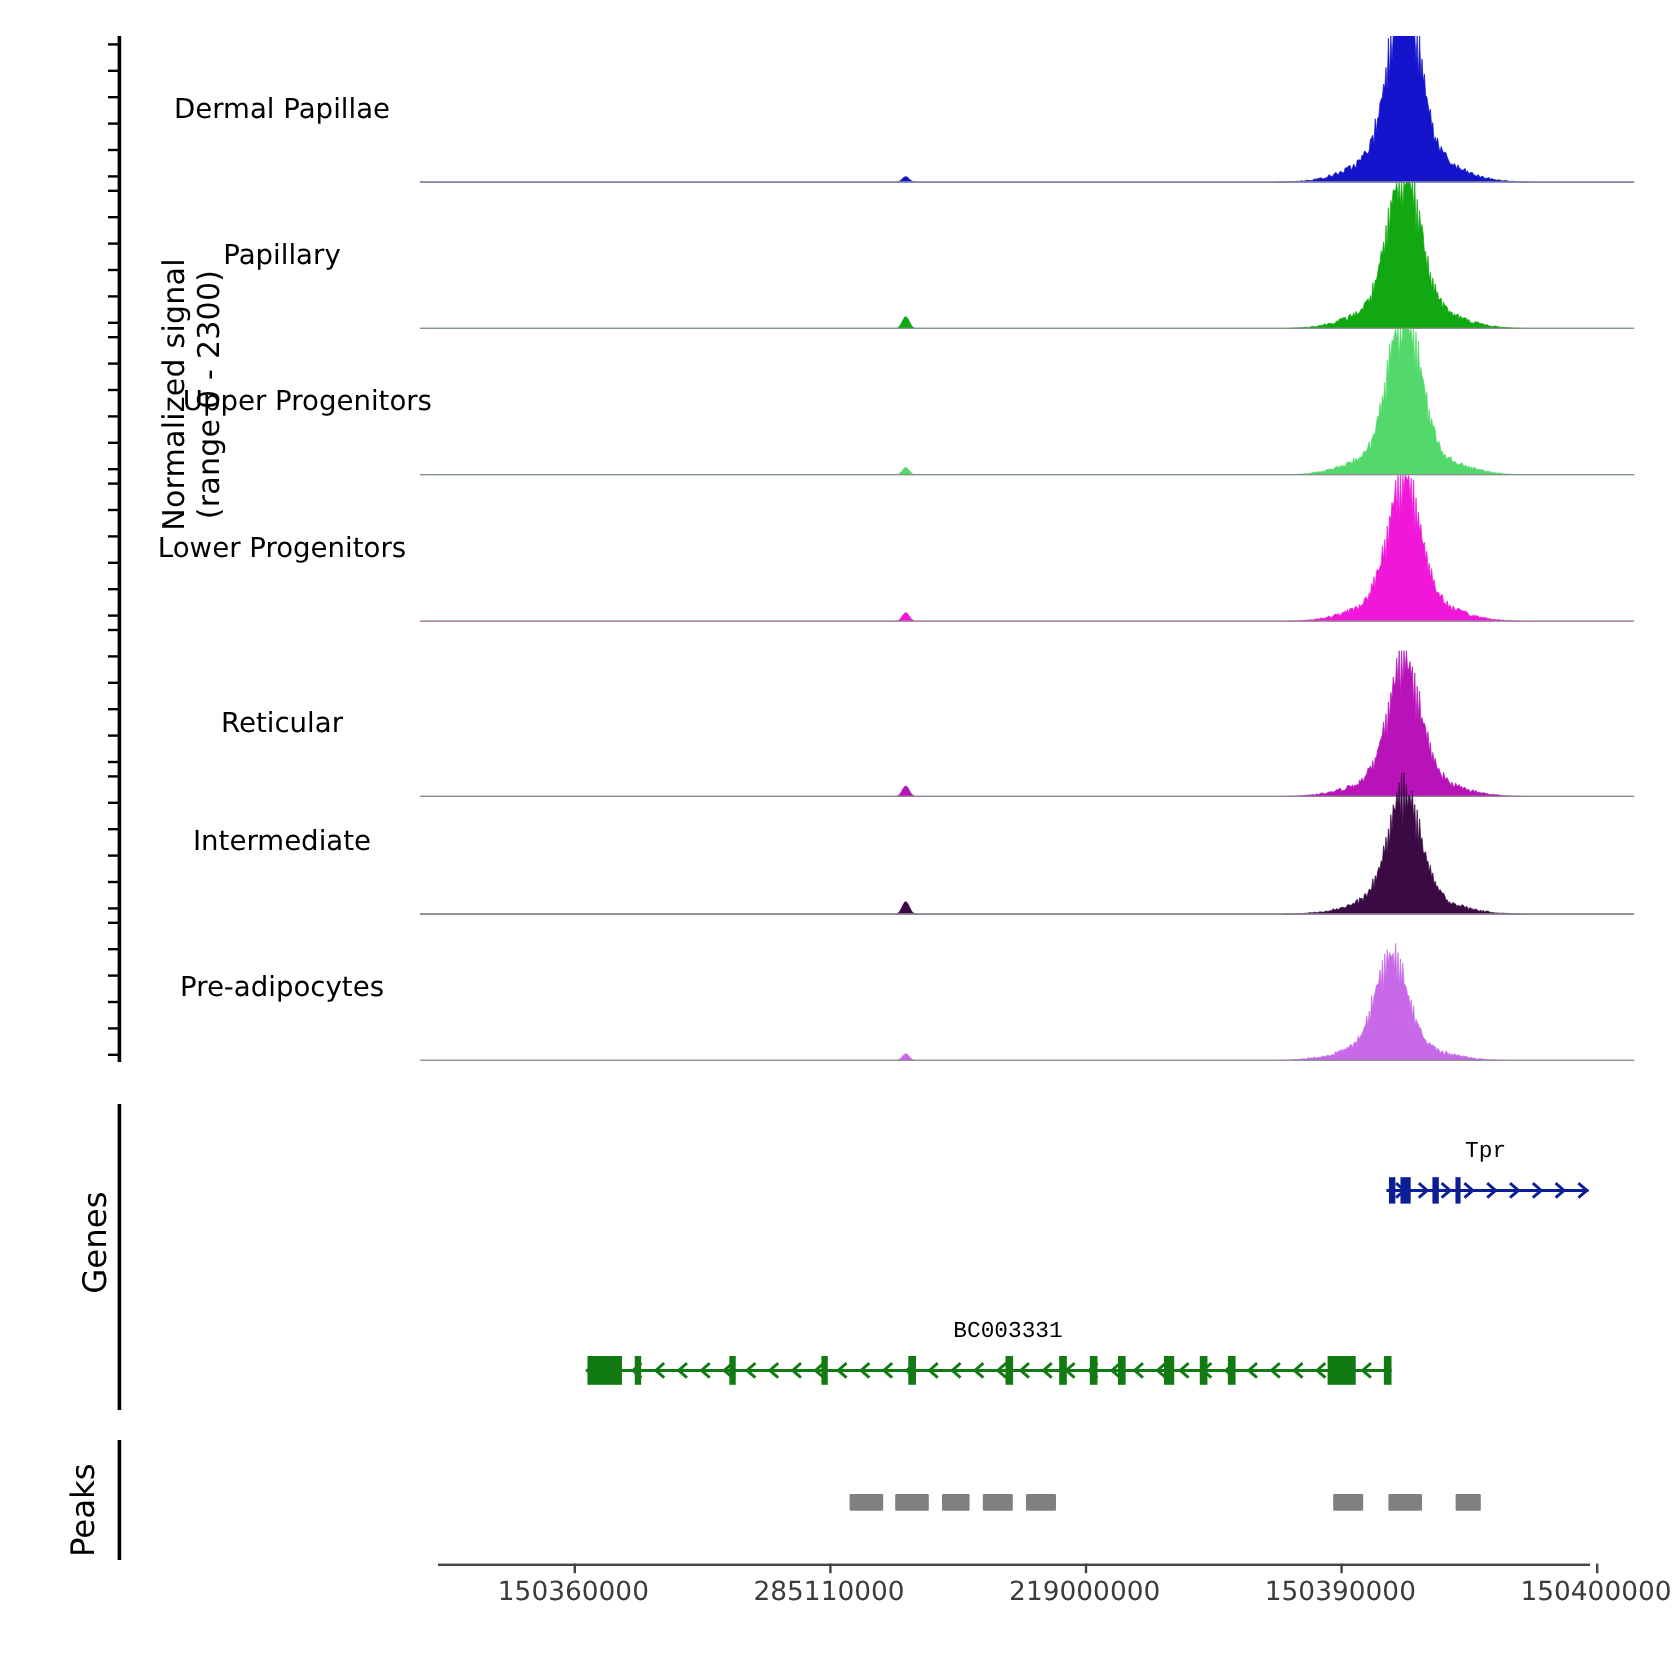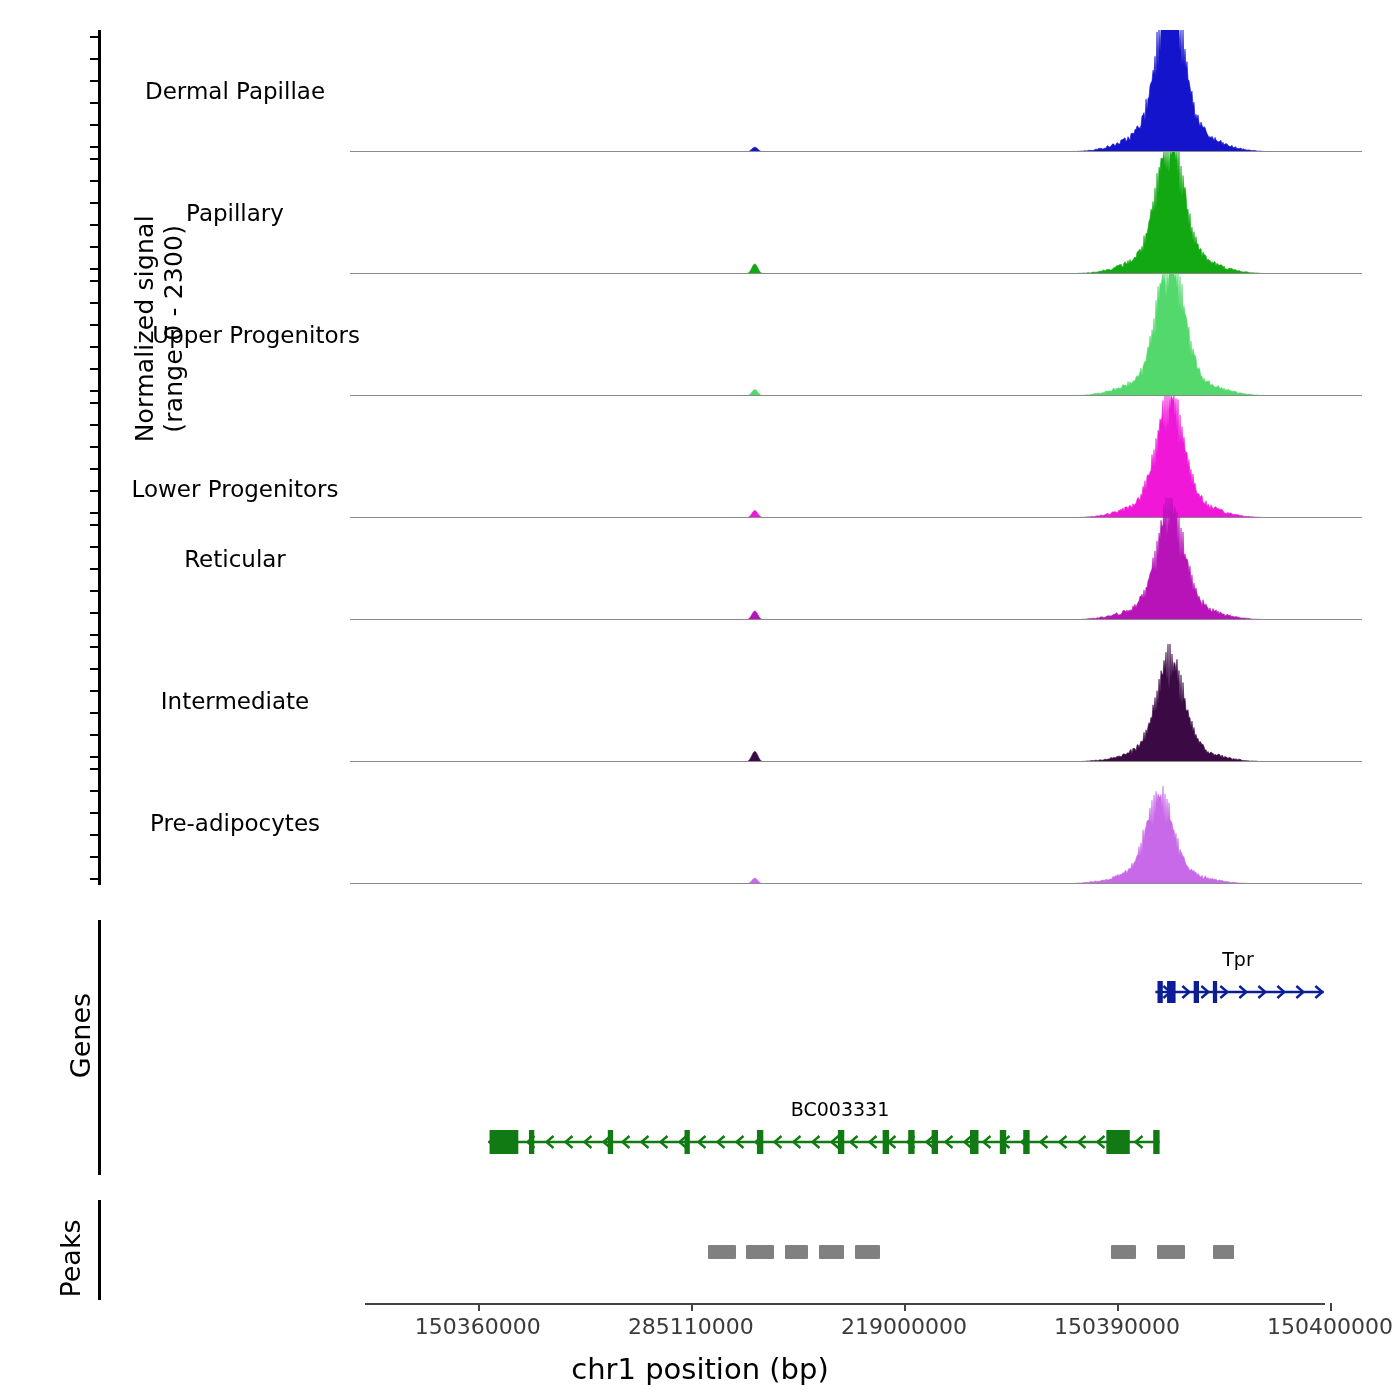--- a/index.html
+++ b/index.html
@@ -109,20 +109,21 @@
     display: block;
   }
 
   
   .genes-area {
     position: absolute;
     left: 350px;
     top: 920px;
     width: 1012px;
     height: 260px;
+    font-family: Liberation Mono, monospace;
   }
   .gene-name {
     position: absolute;
     font-size: 19px;
     text-align: center;
     white-space: nowrap;
   }
 
   
   .peaks-area {
@@ -251,29 +252,29 @@
       <div class="track" style="top: 274px;">
         <div class="track-label" style="top: 48px; text-align: right;">Upper Progenitors</div>
         <div class="track-plot">
           <svg width="1012" height="122">
             <path d="M0,122 L0,122.00 L1,122.00 L2,122.00 L3,122.00 L4,122.00 L5,122.00 L6,122.00 L7,122.00 L8,122.00 L9,122.00 L10,122.00 L11,122.00 L12,122.00 L13,122.00 L14,122.00 L15,122.00 L16,122.00 L17,122.00 L18,122.00 L19,122.00 L20,122.00 L21,122.00 L22,122.00 L23,122.00 L24,122.00 L25,122.00 L26,122.00 L27,122.00 L28,122.00 L29,122.00 L30,122.00 L31,122.00 L32,122.00 L33,122.00 L34,122.00 L35,122.00 L36,122.00 L37,122.00 L38,122.00 L39,122.00 L40,122.00 L41,122.00 L42,122.00 L43,122.00 L44,122.00 L45,122.00 L46,122.00 L47,122.00 L48,122.00 L49,122.00 L50,122.00 L51,122.00 L52,122.00 L53,122.00 L54,122.00 L55,122.00 L56,122.00 L57,122.00 L58,122.00 L59,122.00 L60,122.00 L61,122.00 L62,122.00 L63,122.00 L64,122.00 L65,122.00 L66,122.00 L67,122.00 L68,122.00 L69,122.00 L70,122.00 L71,122.00 L72,122.00 L73,122.00 L74,122.00 L75,122.00 L76,122.00 L77,122.00 L78,122.00 L79,122.00 L80,122.00 L81,122.00 L82,122.00 L83,122.00 L84,122.00 L85,122.00 L86,122.00 L87,122.00 L88,122.00 L89,122.00 L90,122.00 L91,122.00 L92,122.00 L93,122.00 L94,122.00 L95,122.00 L96,122.00 L97,122.00 L98,122.00 L99,122.00 L100,122.00 L101,122.00 L102,122.00 L103,122.00 L104,122.00 L105,122.00 L106,122.00 L107,122.00 L108,122.00 L109,122.00 L110,122.00 L111,122.00 L112,122.00 L113,122.00 L114,122.00 L115,122.00 L116,122.00 L117,122.00 L118,122.00 L119,122.00 L120,122.00 L121,122.00 L122,122.00 L123,122.00 L124,122.00 L125,122.00 L126,122.00 L127,122.00 L128,122.00 L129,122.00 L130,122.00 L131,122.00 L132,122.00 L133,122.00 L134,122.00 L135,122.00 L136,122.00 L137,122.00 L138,122.00 L139,122.00 L140,122.00 L141,122.00 L142,122.00 L143,122.00 L144,122.00 L145,122.00 L146,122.00 L147,122.00 L148,122.00 L149,122.00 L150,122.00 L151,122.00 L152,122.00 L153,122.00 L154,122.00 L155,122.00 L156,122.00 L157,122.00 L158,122.00 L159,122.00 L160,122.00 L161,122.00 L162,122.00 L163,122.00 L164,122.00 L165,122.00 L166,122.00 L167,122.00 L168,122.00 L169,122.00 L170,122.00 L171,122.00 L172,122.00 L173,122.00 L174,122.00 L175,122.00 L176,122.00 L177,122.00 L178,122.00 L179,122.00 L180,122.00 L181,122.00 L182,122.00 L183,122.00 L184,122.00 L185,122.00 L186,122.00 L187,122.00 L188,122.00 L189,122.00 L190,122.00 L191,122.00 L192,122.00 L193,122.00 L194,122.00 L195,122.00 L196,122.00 L197,122.00 L198,122.00 L199,122.00 L200,122.00 L201,122.00 L202,122.00 L203,122.00 L204,122.00 L205,122.00 L206,122.00 L207,122.00 L208,122.00 L209,122.00 L210,122.00 L211,122.00 L212,122.00 L213,122.00 L214,122.00 L215,122.00 L216,122.00 L217,122.00 L218,122.00 L219,122.00 L220,122.00 L221,122.00 L222,122.00 L223,122.00 L224,122.00 L225,122.00 L226,122.00 L227,122.00 L228,122.00 L229,122.00 L230,122.00 L231,122.00 L232,122.00 L233,122.00 L234,122.00 L235,122.00 L236,122.00 L237,122.00 L238,122.00 L239,122.00 L240,122.00 L241,122.00 L242,122.00 L243,122.00 L244,122.00 L245,122.00 L246,122.00 L247,122.00 L248,122.00 L249,122.00 L250,122.00 L251,122.00 L252,122.00 L253,122.00 L254,122.00 L255,122.00 L256,122.00 L257,122.00 L258,122.00 L259,122.00 L260,122.00 L261,122.00 L262,122.00 L263,122.00 L264,122.00 L265,122.00 L266,122.00 L267,122.00 L268,122.00 L269,122.00 L270,122.00 L271,122.00 L272,122.00 L273,122.00 L274,122.00 L275,122.00 L276,122.00 L277,122.00 L278,122.00 L279,122.00 L280,122.00 L281,122.00 L282,122.00 L283,122.00 L284,122.00 L285,122.00 L286,122.00 L287,122.00 L288,122.00 L289,122.00 L290,122.00 L291,122.00 L292,122.00 L293,122.00 L294,122.00 L295,122.00 L296,122.00 L297,122.00 L298,122.00 L299,122.00 L300,122.00 L301,122.00 L302,122.00 L303,122.00 L304,122.00 L305,122.00 L306,122.00 L307,122.00 L308,122.00 L309,122.00 L310,122.00 L311,122.00 L312,122.00 L313,122.00 L314,122.00 L315,122.00 L316,122.00 L317,122.00 L318,122.00 L319,122.00 L320,122.00 L321,122.00 L322,122.00 L323,122.00 L324,122.00 L325,122.00 L326,122.00 L327,122.00 L328,122.00 L329,122.00 L330,122.00 L331,122.00 L332,122.00 L333,122.00 L334,122.00 L335,122.00 L336,122.00 L337,122.00 L338,122.00 L339,122.00 L340,122.00 L341,122.00 L342,122.00 L343,122.00 L344,122.00 L345,122.00 L346,122.00 L347,122.00 L348,122.00 L349,122.00 L350,122.00 L351,122.00 L352,122.00 L353,122.00 L354,122.00 L355,122.00 L356,122.00 L357,122.00 L358,122.00 L359,122.00 L360,122.00 L361,122.00 L362,122.00 L363,122.00 L364,122.00 L365,122.00 L366,122.00 L367,122.00 L368,122.00 L369,122.00 L370,122.00 L371,122.00 L372,122.00 L373,122.00 L374,122.00 L375,122.00 L376,122.00 L377,122.00 L378,122.00 L379,122.00 L380,122.00 L381,122.00 L382,122.00 L383,122.00 L384,122.00 L385,122.00 L386,122.00 L387,122.00 L388,122.00 L389,122.00 L390,122.00 L391,122.00 L392,122.00 L393,122.00 L394,122.00 L395,122.00 L396,122.00 L397,122.00 L398,121.51 L399,121.02 L400,120.23 L401,119.15 L402,117.88 L403,116.68 L404,115.86 L405,115.65 L406,116.12 L407,117.14 L408,118.40 L409,119.61 L410,120.58 L411,121.25 L412,121.64 L413,122.00 L414,122.00 L415,122.00 L416,122.00 L417,122.00 L418,122.00 L419,122.00 L420,122.00 L421,122.00 L422,122.00 L423,122.00 L424,122.00 L425,122.00 L426,122.00 L427,122.00 L428,122.00 L429,122.00 L430,122.00 L431,122.00 L432,122.00 L433,122.00 L434,122.00 L435,122.00 L436,122.00 L437,122.00 L438,122.00 L439,122.00 L440,122.00 L441,122.00 L442,122.00 L443,122.00 L444,122.00 L445,122.00 L446,122.00 L447,122.00 L448,122.00 L449,122.00 L450,122.00 L451,122.00 L452,122.00 L453,122.00 L454,122.00 L455,122.00 L456,122.00 L457,122.00 L458,122.00 L459,122.00 L460,122.00 L461,122.00 L462,122.00 L463,122.00 L464,122.00 L465,122.00 L466,122.00 L467,122.00 L468,122.00 L469,122.00 L470,122.00 L471,122.00 L472,122.00 L473,122.00 L474,122.00 L475,122.00 L476,122.00 L477,122.00 L478,122.00 L479,122.00 L480,122.00 L481,122.00 L482,122.00 L483,122.00 L484,122.00 L485,122.00 L486,122.00 L487,122.00 L488,122.00 L489,122.00 L490,122.00 L491,122.00 L492,122.00 L493,122.00 L494,122.00 L495,122.00 L496,122.00 L497,122.00 L498,122.00 L499,122.00 L500,122.00 L501,122.00 L502,122.00 L503,122.00 L504,122.00 L505,122.00 L506,122.00 L507,122.00 L508,122.00 L509,122.00 L510,122.00 L511,122.00 L512,122.00 L513,122.00 L514,122.00 L515,122.00 L516,122.00 L517,122.00 L518,122.00 L519,122.00 L520,122.00 L521,122.00 L522,122.00 L523,122.00 L524,122.00 L525,122.00 L526,122.00 L527,122.00 L528,122.00 L529,122.00 L530,122.00 L531,122.00 L532,122.00 L533,122.00 L534,122.00 L535,122.00 L536,122.00 L537,122.00 L538,122.00 L539,122.00 L540,122.00 L541,122.00 L542,122.00 L543,122.00 L544,122.00 L545,122.00 L546,122.00 L547,122.00 L548,122.00 L549,122.00 L550,122.00 L551,122.00 L552,122.00 L553,122.00 L554,122.00 L555,122.00 L556,122.00 L557,122.00 L558,122.00 L559,122.00 L560,122.00 L561,122.00 L562,122.00 L563,122.00 L564,122.00 L565,122.00 L566,122.00 L567,122.00 L568,122.00 L569,122.00 L570,122.00 L571,122.00 L572,122.00 L573,122.00 L574,122.00 L575,122.00 L576,122.00 L577,122.00 L578,122.00 L579,122.00 L580,122.00 L581,122.00 L582,122.00 L583,122.00 L584,122.00 L585,122.00 L586,122.00 L587,122.00 L588,122.00 L589,122.00 L590,122.00 L591,122.00 L592,122.00 L593,122.00 L594,122.00 L595,122.00 L596,122.00 L597,122.00 L598,122.00 L599,122.00 L600,122.00 L601,122.00 L602,122.00 L603,122.00 L604,122.00 L605,122.00 L606,122.00 L607,122.00 L608,122.00 L609,122.00 L610,122.00 L611,122.00 L612,122.00 L613,122.00 L614,122.00 L615,122.00 L616,122.00 L617,122.00 L618,122.00 L619,122.00 L620,122.00 L621,122.00 L622,122.00 L623,122.00 L624,122.00 L625,122.00 L626,122.00 L627,122.00 L628,122.00 L629,122.00 L630,122.00 L631,122.00 L632,122.00 L633,122.00 L634,122.00 L635,122.00 L636,122.00 L637,122.00 L638,122.00 L639,122.00 L640,122.00 L641,122.00 L642,122.00 L643,122.00 L644,122.00 L645,122.00 L646,122.00 L647,122.00 L648,122.00 L649,122.00 L650,122.00 L651,122.00 L652,122.00 L653,122.00 L654,122.00 L655,122.00 L656,122.00 L657,122.00 L658,122.00 L659,122.00 L660,122.00 L661,122.00 L662,122.00 L663,122.00 L664,122.00 L665,122.00 L666,122.00 L667,122.00 L668,122.00 L669,122.00 L670,122.00 L671,122.00 L672,122.00 L673,122.00 L674,122.00 L675,122.00 L676,122.00 L677,122.00 L678,122.00 L679,122.00 L680,122.00 L681,122.00 L682,122.00 L683,122.00 L684,122.00 L685,122.00 L686,122.00 L687,122.00 L688,122.00 L689,122.00 L690,122.00 L691,122.00 L692,122.00 L693,122.00 L694,122.00 L695,122.00 L696,122.00 L697,122.00 L698,122.00 L699,122.00 L700,122.00 L701,122.00 L702,122.00 L703,122.00 L704,122.00 L705,122.00 L706,122.00 L707,122.00 L708,122.00 L709,122.00 L710,122.00 L711,122.00 L712,122.00 L713,122.00 L714,122.00 L715,122.00 L716,122.00 L717,122.00 L718,122.00 L719,121.66 L720,121.75 L721,121.69 L722,121.59 L723,121.63 L724,121.50 L725,121.42 L726,121.59 L727,121.39 L728,121.45 L729,121.51 L730,121.23 L731,121.35 L732,121.15 L733,121.08 L734,121.27 L735,121.02 L736,121.04 L737,120.74 L738,120.84 L739,120.96 L740,120.60 L741,120.59 L742,120.29 L743,120.13 L744,119.74 L745,119.55 L746,119.70 L747,119.47 L748,118.95 L749,119.49 L750,119.15 L751,119.24 L752,118.93 L753,118.49 L754,119.11 L755,117.47 L756,117.45 L757,116.95 L758,117.48 L759,116.67 L760,117.02 L761,117.49 L762,116.28 L763,115.12 L764,114.36 L765,116.66 L766,114.28 L767,115.23 L768,114.01 L769,114.12 L770,114.44 L771,114.49 L772,112.43 L773,110.60 L774,111.33 L775,111.31 L776,111.19 L777,112.78 L778,107.50 L779,111.95 L780,107.86 L781,109.49 L782,109.32 L783,107.23 L784,106.94 L785,106.59 L786,103.61 L787,101.61 L788,103.02 L789,101.25 L790,98.18 L791,94.08 L792,101.15 L793,93.08 L794,89.49 L795,87.20 L796,87.63 L797,79.09 L798,72.77 L799,74.44 L800,62.09 L801,70.82 L802,55.78 L803,61.35 L804,44.39 L805,62.11 L806,26.29 L807,40.82 L808,12.35 L809,26.52 L810,9.18 L811,11.40 L812,5.11 L813,0.00 L814,8.37 L815,0.00 L816,25.16 L817,0.00 L818,15.36 L819,0.00 L820,0.00 L821,0.00 L822,0.00 L823,0.00 L824,0.00 L825,4.30 L826,0.00 L827,15.05 L828,0.00 L829,35.54 L830,2.57 L831,38.81 L832,10.27 L833,37.97 L834,32.04 L835,39.44 L836,42.23 L837,47.71 L838,57.14 L839,52.96 L840,78.28 L841,67.02 L842,81.63 L843,74.69 L844,80.85 L845,81.03 L846,84.27 L847,94.20 L848,95.37 L849,93.54 L850,97.30 L851,102.38 L852,102.24 L853,106.59 L854,104.17 L855,107.69 L856,108.28 L857,106.66 L858,107.81 L859,106.48 L860,110.17 L861,111.49 L862,110.05 L863,111.44 L864,112.19 L865,113.20 L866,112.68 L867,113.21 L868,111.30 L869,112.85 L870,114.73 L871,114.12 L872,113.66 L873,116.27 L874,114.12 L875,116.83 L876,115.00 L877,116.76 L878,115.43 L879,115.42 L880,116.84 L881,117.09 L882,117.15 L883,117.37 L884,117.69 L885,117.19 L886,117.73 L887,118.34 L888,119.44 L889,118.60 L890,119.29 L891,118.80 L892,119.08 L893,119.86 L894,119.53 L895,120.05 L896,119.84 L897,120.58 L898,119.86 L899,120.34 L900,120.30 L901,120.32 L902,120.96 L903,120.47 L904,121.10 L905,121.18 L906,120.96 L907,120.91 L908,121.28 L909,121.35 L910,121.40 L911,121.43 L912,121.33 L913,121.36 L914,121.49 L915,121.56 L916,121.65 L917,121.52 L918,121.70 L919,121.58 L920,122.00 L921,121.71 L922,121.70 L923,121.74 L924,121.73 L925,122.00 L926,122.00 L927,122.00 L928,122.00 L929,122.00 L930,122.00 L931,122.00 L932,122.00 L933,122.00 L934,122.00 L935,122.00 L936,122.00 L937,122.00 L938,122.00 L939,122.00 L940,122.00 L941,122.00 L942,122.00 L943,122.00 L944,122.00 L945,122.00 L946,122.00 L947,122.00 L948,122.00 L949,122.00 L950,122.00 L951,122.00 L952,122.00 L953,122.00 L954,122.00 L955,122.00 L956,122.00 L957,122.00 L958,122.00 L959,122.00 L960,122.00 L961,122.00 L962,122.00 L963,122.00 L964,122.00 L965,122.00 L966,122.00 L967,122.00 L968,122.00 L969,122.00 L970,122.00 L971,122.00 L972,122.00 L973,122.00 L974,122.00 L975,122.00 L976,122.00 L977,122.00 L978,122.00 L979,122.00 L980,122.00 L981,122.00 L982,122.00 L983,122.00 L984,122.00 L985,122.00 L986,122.00 L987,122.00 L988,122.00 L989,122.00 L990,122.00 L991,122.00 L992,122.00 L993,122.00 L994,122.00 L995,122.00 L996,122.00 L997,122.00 L998,122.00 L999,122.00 L1000,122.00 L1001,122.00 L1002,122.00 L1003,122.00 L1004,122.00 L1005,122.00 L1006,122.00 L1007,122.00 L1008,122.00 L1009,122.00 L1010,122.00 L1011,122.00 L1011,122 Z" fill="#53d96b" stroke="#53d96b" stroke-width="0.6"></path>
           </svg>
           <div class="baseline"></div>
         </div>
       </div>
       <div class="track" style="top: 396px;">
-        <div class="track-label" style="top: 48px; margin-top: 32px;">Lower Progenitors</div>
+        <div class="track-label" style="top: 48px;">Lower Progenitors</div>
         <div class="track-plot">
           <svg width="1012" height="122">
             <path d="M0,122 L0,122.00 L1,122.00 L2,122.00 L3,122.00 L4,122.00 L5,122.00 L6,122.00 L7,122.00 L8,122.00 L9,122.00 L10,122.00 L11,122.00 L12,122.00 L13,122.00 L14,122.00 L15,122.00 L16,122.00 L17,122.00 L18,122.00 L19,122.00 L20,122.00 L21,122.00 L22,122.00 L23,122.00 L24,122.00 L25,122.00 L26,122.00 L27,122.00 L28,122.00 L29,122.00 L30,122.00 L31,122.00 L32,122.00 L33,122.00 L34,122.00 L35,122.00 L36,122.00 L37,122.00 L38,122.00 L39,122.00 L40,122.00 L41,122.00 L42,122.00 L43,122.00 L44,122.00 L45,122.00 L46,122.00 L47,122.00 L48,122.00 L49,122.00 L50,122.00 L51,122.00 L52,122.00 L53,122.00 L54,122.00 L55,122.00 L56,122.00 L57,122.00 L58,122.00 L59,122.00 L60,122.00 L61,122.00 L62,122.00 L63,122.00 L64,122.00 L65,122.00 L66,122.00 L67,122.00 L68,122.00 L69,122.00 L70,122.00 L71,122.00 L72,122.00 L73,122.00 L74,122.00 L75,122.00 L76,122.00 L77,122.00 L78,122.00 L79,122.00 L80,122.00 L81,122.00 L82,122.00 L83,122.00 L84,122.00 L85,122.00 L86,122.00 L87,122.00 L88,122.00 L89,122.00 L90,122.00 L91,122.00 L92,122.00 L93,122.00 L94,122.00 L95,122.00 L96,122.00 L97,122.00 L98,122.00 L99,122.00 L100,122.00 L101,122.00 L102,122.00 L103,122.00 L104,122.00 L105,122.00 L106,122.00 L107,122.00 L108,122.00 L109,122.00 L110,122.00 L111,122.00 L112,122.00 L113,122.00 L114,122.00 L115,122.00 L116,122.00 L117,122.00 L118,122.00 L119,122.00 L120,122.00 L121,122.00 L122,122.00 L123,122.00 L124,122.00 L125,122.00 L126,122.00 L127,122.00 L128,122.00 L129,122.00 L130,122.00 L131,122.00 L132,122.00 L133,122.00 L134,122.00 L135,122.00 L136,122.00 L137,122.00 L138,122.00 L139,122.00 L140,122.00 L141,122.00 L142,122.00 L143,122.00 L144,122.00 L145,122.00 L146,122.00 L147,122.00 L148,122.00 L149,122.00 L150,122.00 L151,122.00 L152,122.00 L153,122.00 L154,122.00 L155,122.00 L156,122.00 L157,122.00 L158,122.00 L159,122.00 L160,122.00 L161,122.00 L162,122.00 L163,122.00 L164,122.00 L165,122.00 L166,122.00 L167,122.00 L168,122.00 L169,122.00 L170,122.00 L171,122.00 L172,122.00 L173,122.00 L174,122.00 L175,122.00 L176,122.00 L177,122.00 L178,122.00 L179,122.00 L180,122.00 L181,122.00 L182,122.00 L183,122.00 L184,122.00 L185,122.00 L186,122.00 L187,122.00 L188,122.00 L189,122.00 L190,122.00 L191,122.00 L192,122.00 L193,122.00 L194,122.00 L195,122.00 L196,122.00 L197,122.00 L198,122.00 L199,122.00 L200,122.00 L201,122.00 L202,122.00 L203,122.00 L204,122.00 L205,122.00 L206,122.00 L207,122.00 L208,122.00 L209,122.00 L210,122.00 L211,122.00 L212,122.00 L213,122.00 L214,122.00 L215,122.00 L216,122.00 L217,122.00 L218,122.00 L219,122.00 L220,122.00 L221,122.00 L222,122.00 L223,122.00 L224,122.00 L225,122.00 L226,122.00 L227,122.00 L228,122.00 L229,122.00 L230,122.00 L231,122.00 L232,122.00 L233,122.00 L234,122.00 L235,122.00 L236,122.00 L237,122.00 L238,122.00 L239,122.00 L240,122.00 L241,122.00 L242,122.00 L243,122.00 L244,122.00 L245,122.00 L246,122.00 L247,122.00 L248,122.00 L249,122.00 L250,122.00 L251,122.00 L252,122.00 L253,122.00 L254,122.00 L255,122.00 L256,122.00 L257,122.00 L258,122.00 L259,122.00 L260,122.00 L261,122.00 L262,122.00 L263,122.00 L264,122.00 L265,122.00 L266,122.00 L267,122.00 L268,122.00 L269,122.00 L270,122.00 L271,122.00 L272,122.00 L273,122.00 L274,122.00 L275,122.00 L276,122.00 L277,122.00 L278,122.00 L279,122.00 L280,122.00 L281,122.00 L282,122.00 L283,122.00 L284,122.00 L285,122.00 L286,122.00 L287,122.00 L288,122.00 L289,122.00 L290,122.00 L291,122.00 L292,122.00 L293,122.00 L294,122.00 L295,122.00 L296,122.00 L297,122.00 L298,122.00 L299,122.00 L300,122.00 L301,122.00 L302,122.00 L303,122.00 L304,122.00 L305,122.00 L306,122.00 L307,122.00 L308,122.00 L309,122.00 L310,122.00 L311,122.00 L312,122.00 L313,122.00 L314,122.00 L315,122.00 L316,122.00 L317,122.00 L318,122.00 L319,122.00 L320,122.00 L321,122.00 L322,122.00 L323,122.00 L324,122.00 L325,122.00 L326,122.00 L327,122.00 L328,122.00 L329,122.00 L330,122.00 L331,122.00 L332,122.00 L333,122.00 L334,122.00 L335,122.00 L336,122.00 L337,122.00 L338,122.00 L339,122.00 L340,122.00 L341,122.00 L342,122.00 L343,122.00 L344,122.00 L345,122.00 L346,122.00 L347,122.00 L348,122.00 L349,122.00 L350,122.00 L351,122.00 L352,122.00 L353,122.00 L354,122.00 L355,122.00 L356,122.00 L357,122.00 L358,122.00 L359,122.00 L360,122.00 L361,122.00 L362,122.00 L363,122.00 L364,122.00 L365,122.00 L366,122.00 L367,122.00 L368,122.00 L369,122.00 L370,122.00 L371,122.00 L372,122.00 L373,122.00 L374,122.00 L375,122.00 L376,122.00 L377,122.00 L378,122.00 L379,122.00 L380,122.00 L381,122.00 L382,122.00 L383,122.00 L384,122.00 L385,122.00 L386,122.00 L387,122.00 L388,122.00 L389,122.00 L390,122.00 L391,122.00 L392,122.00 L393,122.00 L394,122.00 L395,122.00 L396,122.00 L397,121.75 L398,121.43 L399,120.85 L400,119.94 L401,118.67 L402,117.20 L403,115.80 L404,114.83 L405,114.59 L406,115.14 L407,116.32 L408,117.80 L409,119.21 L410,120.35 L411,121.12 L412,121.58 L413,122.00 L414,122.00 L415,122.00 L416,122.00 L417,122.00 L418,122.00 L419,122.00 L420,122.00 L421,122.00 L422,122.00 L423,122.00 L424,122.00 L425,122.00 L426,122.00 L427,122.00 L428,122.00 L429,122.00 L430,122.00 L431,122.00 L432,122.00 L433,122.00 L434,122.00 L435,122.00 L436,122.00 L437,122.00 L438,122.00 L439,122.00 L440,122.00 L441,122.00 L442,122.00 L443,122.00 L444,122.00 L445,122.00 L446,122.00 L447,122.00 L448,122.00 L449,122.00 L450,122.00 L451,122.00 L452,122.00 L453,122.00 L454,122.00 L455,122.00 L456,122.00 L457,122.00 L458,122.00 L459,122.00 L460,122.00 L461,122.00 L462,122.00 L463,122.00 L464,122.00 L465,122.00 L466,122.00 L467,122.00 L468,122.00 L469,122.00 L470,122.00 L471,122.00 L472,122.00 L473,122.00 L474,122.00 L475,122.00 L476,122.00 L477,122.00 L478,122.00 L479,122.00 L480,122.00 L481,122.00 L482,122.00 L483,122.00 L484,122.00 L485,122.00 L486,122.00 L487,122.00 L488,122.00 L489,122.00 L490,122.00 L491,122.00 L492,122.00 L493,122.00 L494,122.00 L495,122.00 L496,122.00 L497,122.00 L498,122.00 L499,122.00 L500,122.00 L501,122.00 L502,122.00 L503,122.00 L504,122.00 L505,122.00 L506,122.00 L507,122.00 L508,122.00 L509,122.00 L510,122.00 L511,122.00 L512,122.00 L513,122.00 L514,122.00 L515,122.00 L516,122.00 L517,122.00 L518,122.00 L519,122.00 L520,122.00 L521,122.00 L522,122.00 L523,122.00 L524,122.00 L525,122.00 L526,122.00 L527,122.00 L528,122.00 L529,122.00 L530,122.00 L531,122.00 L532,122.00 L533,122.00 L534,122.00 L535,122.00 L536,122.00 L537,122.00 L538,122.00 L539,122.00 L540,122.00 L541,122.00 L542,122.00 L543,122.00 L544,122.00 L545,122.00 L546,122.00 L547,122.00 L548,122.00 L549,122.00 L550,122.00 L551,122.00 L552,122.00 L553,122.00 L554,122.00 L555,122.00 L556,122.00 L557,122.00 L558,122.00 L559,122.00 L560,122.00 L561,122.00 L562,122.00 L563,122.00 L564,122.00 L565,122.00 L566,122.00 L567,122.00 L568,122.00 L569,122.00 L570,122.00 L571,122.00 L572,122.00 L573,122.00 L574,122.00 L575,122.00 L576,122.00 L577,122.00 L578,122.00 L579,122.00 L580,122.00 L581,122.00 L582,122.00 L583,122.00 L584,122.00 L585,122.00 L586,122.00 L587,122.00 L588,122.00 L589,122.00 L590,122.00 L591,122.00 L592,122.00 L593,122.00 L594,122.00 L595,122.00 L596,122.00 L597,122.00 L598,122.00 L599,122.00 L600,122.00 L601,122.00 L602,122.00 L603,122.00 L604,122.00 L605,122.00 L606,122.00 L607,122.00 L608,122.00 L609,122.00 L610,122.00 L611,122.00 L612,122.00 L613,122.00 L614,122.00 L615,122.00 L616,122.00 L617,122.00 L618,122.00 L619,122.00 L620,122.00 L621,122.00 L622,122.00 L623,122.00 L624,122.00 L625,122.00 L626,122.00 L627,122.00 L628,122.00 L629,122.00 L630,122.00 L631,122.00 L632,122.00 L633,122.00 L634,122.00 L635,122.00 L636,122.00 L637,122.00 L638,122.00 L639,122.00 L640,122.00 L641,122.00 L642,122.00 L643,122.00 L644,122.00 L645,122.00 L646,122.00 L647,122.00 L648,122.00 L649,122.00 L650,122.00 L651,122.00 L652,122.00 L653,122.00 L654,122.00 L655,122.00 L656,122.00 L657,122.00 L658,122.00 L659,122.00 L660,122.00 L661,122.00 L662,122.00 L663,122.00 L664,122.00 L665,122.00 L666,122.00 L667,122.00 L668,122.00 L669,122.00 L670,122.00 L671,122.00 L672,122.00 L673,122.00 L674,122.00 L675,122.00 L676,122.00 L677,122.00 L678,122.00 L679,122.00 L680,122.00 L681,122.00 L682,122.00 L683,122.00 L684,122.00 L685,122.00 L686,122.00 L687,122.00 L688,122.00 L689,122.00 L690,122.00 L691,122.00 L692,122.00 L693,122.00 L694,122.00 L695,122.00 L696,122.00 L697,122.00 L698,122.00 L699,122.00 L700,122.00 L701,122.00 L702,122.00 L703,122.00 L704,122.00 L705,122.00 L706,122.00 L707,122.00 L708,122.00 L709,122.00 L710,122.00 L711,122.00 L712,122.00 L713,122.00 L714,122.00 L715,122.00 L716,122.00 L717,122.00 L718,122.00 L719,121.71 L720,121.74 L721,121.74 L722,121.64 L723,121.69 L724,121.57 L725,121.64 L726,121.65 L727,121.53 L728,121.35 L729,121.43 L730,121.50 L731,121.26 L732,121.29 L733,121.40 L734,121.35 L735,121.03 L736,121.02 L737,121.05 L738,120.67 L739,120.88 L740,120.76 L741,120.61 L742,120.42 L743,120.45 L744,120.71 L745,120.56 L746,119.82 L747,119.91 L748,119.64 L749,120.15 L750,119.14 L751,119.00 L752,119.35 L753,119.41 L754,119.33 L755,118.58 L756,118.36 L757,117.59 L758,117.35 L759,118.76 L760,118.44 L761,117.34 L762,116.14 L763,115.77 L764,116.21 L765,115.37 L766,116.29 L767,116.83 L768,115.69 L769,113.96 L770,114.84 L771,112.93 L772,114.54 L773,111.86 L774,115.14 L775,111.00 L776,111.17 L777,110.70 L778,113.48 L779,110.22 L780,109.22 L781,110.44 L782,111.85 L783,107.70 L784,109.80 L785,107.95 L786,107.62 L787,103.44 L788,101.45 L789,102.42 L790,104.71 L791,98.02 L792,100.39 L793,90.21 L794,93.45 L795,84.65 L796,94.01 L797,80.26 L798,78.46 L799,79.85 L800,76.32 L801,74.69 L802,58.61 L803,69.86 L804,53.59 L805,70.22 L806,42.37 L807,58.80 L808,34.21 L809,37.26 L810,22.77 L811,26.62 L812,20.26 L813,4.45 L814,32.04 L815,0.00 L816,36.32 L817,0.00 L818,32.00 L819,0.00 L820,13.34 L821,0.00 L822,1.76 L823,4.68 L824,0.00 L825,20.39 L826,2.46 L827,33.30 L828,3.60 L829,48.58 L830,18.86 L831,45.13 L832,30.63 L833,47.61 L834,41.02 L835,53.58 L836,57.74 L837,55.97 L838,70.02 L839,63.43 L840,80.22 L841,73.31 L842,86.80 L843,77.86 L844,89.47 L845,87.01 L846,93.73 L847,97.82 L848,97.80 L849,97.79 L850,101.42 L851,99.91 L852,99.59 L853,106.25 L854,106.39 L855,108.55 L856,104.71 L857,110.97 L858,108.06 L859,109.68 L860,112.91 L861,108.81 L862,111.11 L863,112.75 L864,112.19 L865,110.73 L866,111.04 L867,112.50 L868,112.30 L869,113.27 L870,113.13 L871,113.29 L872,113.79 L873,114.41 L874,116.83 L875,117.07 L876,117.58 L877,117.51 L878,116.29 L879,117.52 L880,116.98 L881,117.27 L882,117.52 L883,118.60 L884,118.44 L885,118.69 L886,118.36 L887,118.77 L888,118.76 L889,118.87 L890,120.05 L891,119.35 L892,119.61 L893,120.35 L894,119.94 L895,120.45 L896,120.10 L897,120.75 L898,120.29 L899,120.33 L900,120.82 L901,120.74 L902,120.72 L903,120.73 L904,121.23 L905,121.26 L906,120.95 L907,121.25 L908,121.19 L909,121.16 L910,121.41 L911,121.33 L912,121.40 L913,121.60 L914,121.57 L915,121.57 L916,121.68 L917,121.60 L918,121.61 L919,121.75 L920,121.67 L921,122.00 L922,122.00 L923,121.74 L924,122.00 L925,122.00 L926,122.00 L927,122.00 L928,122.00 L929,122.00 L930,122.00 L931,122.00 L932,122.00 L933,122.00 L934,122.00 L935,122.00 L936,122.00 L937,122.00 L938,122.00 L939,122.00 L940,122.00 L941,122.00 L942,122.00 L943,122.00 L944,122.00 L945,122.00 L946,122.00 L947,122.00 L948,122.00 L949,122.00 L950,122.00 L951,122.00 L952,122.00 L953,122.00 L954,122.00 L955,122.00 L956,122.00 L957,122.00 L958,122.00 L959,122.00 L960,122.00 L961,122.00 L962,122.00 L963,122.00 L964,122.00 L965,122.00 L966,122.00 L967,122.00 L968,122.00 L969,122.00 L970,122.00 L971,122.00 L972,122.00 L973,122.00 L974,122.00 L975,122.00 L976,122.00 L977,122.00 L978,122.00 L979,122.00 L980,122.00 L981,122.00 L982,122.00 L983,122.00 L984,122.00 L985,122.00 L986,122.00 L987,122.00 L988,122.00 L989,122.00 L990,122.00 L991,122.00 L992,122.00 L993,122.00 L994,122.00 L995,122.00 L996,122.00 L997,122.00 L998,122.00 L999,122.00 L1000,122.00 L1001,122.00 L1002,122.00 L1003,122.00 L1004,122.00 L1005,122.00 L1006,122.00 L1007,122.00 L1008,122.00 L1009,122.00 L1010,122.00 L1011,122.00 L1011,122 Z" fill="#f017d8" stroke="#f017d8" stroke-width="0.6"></path>
           </svg>
           <div class="baseline"></div>
         </div>
       </div>
-      <div class="track" style="top: 498px;">
+      <div class="track" style="top: 542px;">
         <div class="track-label" style="top: 48px;">Reticular</div>
         <div class="track-plot">
           <svg width="1012" height="122">
             <path d="M0,122 L0,122.00 L1,122.00 L2,122.00 L3,122.00 L4,122.00 L5,122.00 L6,122.00 L7,122.00 L8,122.00 L9,122.00 L10,122.00 L11,122.00 L12,122.00 L13,122.00 L14,122.00 L15,122.00 L16,122.00 L17,122.00 L18,122.00 L19,122.00 L20,122.00 L21,122.00 L22,122.00 L23,122.00 L24,122.00 L25,122.00 L26,122.00 L27,122.00 L28,122.00 L29,122.00 L30,122.00 L31,122.00 L32,122.00 L33,122.00 L34,122.00 L35,122.00 L36,122.00 L37,122.00 L38,122.00 L39,122.00 L40,122.00 L41,122.00 L42,122.00 L43,122.00 L44,122.00 L45,122.00 L46,122.00 L47,122.00 L48,122.00 L49,122.00 L50,122.00 L51,122.00 L52,122.00 L53,122.00 L54,122.00 L55,122.00 L56,122.00 L57,122.00 L58,122.00 L59,122.00 L60,122.00 L61,122.00 L62,122.00 L63,122.00 L64,122.00 L65,122.00 L66,122.00 L67,122.00 L68,122.00 L69,122.00 L70,122.00 L71,122.00 L72,122.00 L73,122.00 L74,122.00 L75,122.00 L76,122.00 L77,122.00 L78,122.00 L79,122.00 L80,122.00 L81,122.00 L82,122.00 L83,122.00 L84,122.00 L85,122.00 L86,122.00 L87,122.00 L88,122.00 L89,122.00 L90,122.00 L91,122.00 L92,122.00 L93,122.00 L94,122.00 L95,122.00 L96,122.00 L97,122.00 L98,122.00 L99,122.00 L100,122.00 L101,122.00 L102,122.00 L103,122.00 L104,122.00 L105,122.00 L106,122.00 L107,122.00 L108,122.00 L109,122.00 L110,122.00 L111,122.00 L112,122.00 L113,122.00 L114,122.00 L115,122.00 L116,122.00 L117,122.00 L118,122.00 L119,122.00 L120,122.00 L121,122.00 L122,122.00 L123,122.00 L124,122.00 L125,122.00 L126,122.00 L127,122.00 L128,122.00 L129,122.00 L130,122.00 L131,122.00 L132,122.00 L133,122.00 L134,122.00 L135,122.00 L136,122.00 L137,122.00 L138,122.00 L139,122.00 L140,122.00 L141,122.00 L142,122.00 L143,122.00 L144,122.00 L145,122.00 L146,122.00 L147,122.00 L148,122.00 L149,122.00 L150,122.00 L151,122.00 L152,122.00 L153,122.00 L154,122.00 L155,122.00 L156,122.00 L157,122.00 L158,122.00 L159,122.00 L160,122.00 L161,122.00 L162,122.00 L163,122.00 L164,122.00 L165,122.00 L166,122.00 L167,122.00 L168,122.00 L169,122.00 L170,122.00 L171,122.00 L172,122.00 L173,122.00 L174,122.00 L175,122.00 L176,122.00 L177,122.00 L178,122.00 L179,122.00 L180,122.00 L181,122.00 L182,122.00 L183,122.00 L184,122.00 L185,122.00 L186,122.00 L187,122.00 L188,122.00 L189,122.00 L190,122.00 L191,122.00 L192,122.00 L193,122.00 L194,122.00 L195,122.00 L196,122.00 L197,122.00 L198,122.00 L199,122.00 L200,122.00 L201,122.00 L202,122.00 L203,122.00 L204,122.00 L205,122.00 L206,122.00 L207,122.00 L208,122.00 L209,122.00 L210,122.00 L211,122.00 L212,122.00 L213,122.00 L214,122.00 L215,122.00 L216,122.00 L217,122.00 L218,122.00 L219,122.00 L220,122.00 L221,122.00 L222,122.00 L223,122.00 L224,122.00 L225,122.00 L226,122.00 L227,122.00 L228,122.00 L229,122.00 L230,122.00 L231,122.00 L232,122.00 L233,122.00 L234,122.00 L235,122.00 L236,122.00 L237,122.00 L238,122.00 L239,122.00 L240,122.00 L241,122.00 L242,122.00 L243,122.00 L244,122.00 L245,122.00 L246,122.00 L247,122.00 L248,122.00 L249,122.00 L250,122.00 L251,122.00 L252,122.00 L253,122.00 L254,122.00 L255,122.00 L256,122.00 L257,122.00 L258,122.00 L259,122.00 L260,122.00 L261,122.00 L262,122.00 L263,122.00 L264,122.00 L265,122.00 L266,122.00 L267,122.00 L268,122.00 L269,122.00 L270,122.00 L271,122.00 L272,122.00 L273,122.00 L274,122.00 L275,122.00 L276,122.00 L277,122.00 L278,122.00 L279,122.00 L280,122.00 L281,122.00 L282,122.00 L283,122.00 L284,122.00 L285,122.00 L286,122.00 L287,122.00 L288,122.00 L289,122.00 L290,122.00 L291,122.00 L292,122.00 L293,122.00 L294,122.00 L295,122.00 L296,122.00 L297,122.00 L298,122.00 L299,122.00 L300,122.00 L301,122.00 L302,122.00 L303,122.00 L304,122.00 L305,122.00 L306,122.00 L307,122.00 L308,122.00 L309,122.00 L310,122.00 L311,122.00 L312,122.00 L313,122.00 L314,122.00 L315,122.00 L316,122.00 L317,122.00 L318,122.00 L319,122.00 L320,122.00 L321,122.00 L322,122.00 L323,122.00 L324,122.00 L325,122.00 L326,122.00 L327,122.00 L328,122.00 L329,122.00 L330,122.00 L331,122.00 L332,122.00 L333,122.00 L334,122.00 L335,122.00 L336,122.00 L337,122.00 L338,122.00 L339,122.00 L340,122.00 L341,122.00 L342,122.00 L343,122.00 L344,122.00 L345,122.00 L346,122.00 L347,122.00 L348,122.00 L349,122.00 L350,122.00 L351,122.00 L352,122.00 L353,122.00 L354,122.00 L355,122.00 L356,122.00 L357,122.00 L358,122.00 L359,122.00 L360,122.00 L361,122.00 L362,122.00 L363,122.00 L364,122.00 L365,122.00 L366,122.00 L367,122.00 L368,122.00 L369,122.00 L370,122.00 L371,122.00 L372,122.00 L373,122.00 L374,122.00 L375,122.00 L376,122.00 L377,122.00 L378,122.00 L379,122.00 L380,122.00 L381,122.00 L382,122.00 L383,122.00 L384,122.00 L385,122.00 L386,122.00 L387,122.00 L388,122.00 L389,122.00 L390,122.00 L391,122.00 L392,122.00 L393,122.00 L394,122.00 L395,122.00 L396,122.00 L397,121.69 L398,121.31 L399,120.61 L400,119.49 L401,117.96 L402,116.17 L403,114.47 L404,113.30 L405,113.00 L406,113.68 L407,115.11 L408,116.89 L409,118.62 L410,119.99 L411,120.93 L412,121.49 L413,122.00 L414,122.00 L415,122.00 L416,122.00 L417,122.00 L418,122.00 L419,122.00 L420,122.00 L421,122.00 L422,122.00 L423,122.00 L424,122.00 L425,122.00 L426,122.00 L427,122.00 L428,122.00 L429,122.00 L430,122.00 L431,122.00 L432,122.00 L433,122.00 L434,122.00 L435,122.00 L436,122.00 L437,122.00 L438,122.00 L439,122.00 L440,122.00 L441,122.00 L442,122.00 L443,122.00 L444,122.00 L445,122.00 L446,122.00 L447,122.00 L448,122.00 L449,122.00 L450,122.00 L451,122.00 L452,122.00 L453,122.00 L454,122.00 L455,122.00 L456,122.00 L457,122.00 L458,122.00 L459,122.00 L460,122.00 L461,122.00 L462,122.00 L463,122.00 L464,122.00 L465,122.00 L466,122.00 L467,122.00 L468,122.00 L469,122.00 L470,122.00 L471,122.00 L472,122.00 L473,122.00 L474,122.00 L475,122.00 L476,122.00 L477,122.00 L478,122.00 L479,122.00 L480,122.00 L481,122.00 L482,122.00 L483,122.00 L484,122.00 L485,122.00 L486,122.00 L487,122.00 L488,122.00 L489,122.00 L490,122.00 L491,122.00 L492,122.00 L493,122.00 L494,122.00 L495,122.00 L496,122.00 L497,122.00 L498,122.00 L499,122.00 L500,122.00 L501,122.00 L502,122.00 L503,122.00 L504,122.00 L505,122.00 L506,122.00 L507,122.00 L508,122.00 L509,122.00 L510,122.00 L511,122.00 L512,122.00 L513,122.00 L514,122.00 L515,122.00 L516,122.00 L517,122.00 L518,122.00 L519,122.00 L520,122.00 L521,122.00 L522,122.00 L523,122.00 L524,122.00 L525,122.00 L526,122.00 L527,122.00 L528,122.00 L529,122.00 L530,122.00 L531,122.00 L532,122.00 L533,122.00 L534,122.00 L535,122.00 L536,122.00 L537,122.00 L538,122.00 L539,122.00 L540,122.00 L541,122.00 L542,122.00 L543,122.00 L544,122.00 L545,122.00 L546,122.00 L547,122.00 L548,122.00 L549,122.00 L550,122.00 L551,122.00 L552,122.00 L553,122.00 L554,122.00 L555,122.00 L556,122.00 L557,122.00 L558,122.00 L559,122.00 L560,122.00 L561,122.00 L562,122.00 L563,122.00 L564,122.00 L565,122.00 L566,122.00 L567,122.00 L568,122.00 L569,122.00 L570,122.00 L571,122.00 L572,122.00 L573,122.00 L574,122.00 L575,122.00 L576,122.00 L577,122.00 L578,122.00 L579,122.00 L580,122.00 L581,122.00 L582,122.00 L583,122.00 L584,122.00 L585,122.00 L586,122.00 L587,122.00 L588,122.00 L589,122.00 L590,122.00 L591,122.00 L592,122.00 L593,122.00 L594,122.00 L595,122.00 L596,122.00 L597,122.00 L598,122.00 L599,122.00 L600,122.00 L601,122.00 L602,122.00 L603,122.00 L604,122.00 L605,122.00 L606,122.00 L607,122.00 L608,122.00 L609,122.00 L610,122.00 L611,122.00 L612,122.00 L613,122.00 L614,122.00 L615,122.00 L616,122.00 L617,122.00 L618,122.00 L619,122.00 L620,122.00 L621,122.00 L622,122.00 L623,122.00 L624,122.00 L625,122.00 L626,122.00 L627,122.00 L628,122.00 L629,122.00 L630,122.00 L631,122.00 L632,122.00 L633,122.00 L634,122.00 L635,122.00 L636,122.00 L637,122.00 L638,122.00 L639,122.00 L640,122.00 L641,122.00 L642,122.00 L643,122.00 L644,122.00 L645,122.00 L646,122.00 L647,122.00 L648,122.00 L649,122.00 L650,122.00 L651,122.00 L652,122.00 L653,122.00 L654,122.00 L655,122.00 L656,122.00 L657,122.00 L658,122.00 L659,122.00 L660,122.00 L661,122.00 L662,122.00 L663,122.00 L664,122.00 L665,122.00 L666,122.00 L667,122.00 L668,122.00 L669,122.00 L670,122.00 L671,122.00 L672,122.00 L673,122.00 L674,122.00 L675,122.00 L676,122.00 L677,122.00 L678,122.00 L679,122.00 L680,122.00 L681,122.00 L682,122.00 L683,122.00 L684,122.00 L685,122.00 L686,122.00 L687,122.00 L688,122.00 L689,122.00 L690,122.00 L691,122.00 L692,122.00 L693,122.00 L694,122.00 L695,122.00 L696,122.00 L697,122.00 L698,122.00 L699,122.00 L700,122.00 L701,122.00 L702,122.00 L703,122.00 L704,122.00 L705,122.00 L706,122.00 L707,122.00 L708,122.00 L709,122.00 L710,122.00 L711,122.00 L712,122.00 L713,122.00 L714,122.00 L715,122.00 L716,122.00 L717,122.00 L718,122.00 L719,122.00 L720,121.72 L721,121.67 L722,122.00 L723,121.73 L724,121.67 L725,121.60 L726,121.61 L727,121.43 L728,121.53 L729,121.55 L730,121.46 L731,121.41 L732,121.34 L733,121.25 L734,121.21 L735,121.12 L736,121.18 L737,120.92 L738,120.72 L739,120.70 L740,120.61 L741,120.47 L742,120.40 L743,120.41 L744,120.01 L745,120.53 L746,120.52 L747,119.63 L748,119.91 L749,120.30 L750,119.08 L751,119.03 L752,118.72 L753,119.39 L754,119.57 L755,119.52 L756,118.56 L757,118.35 L758,117.49 L759,118.30 L760,117.60 L761,118.18 L762,117.62 L763,116.86 L764,115.94 L765,116.42 L766,115.07 L767,114.81 L768,117.30 L769,116.81 L770,116.63 L771,116.43 L772,114.81 L773,112.60 L774,112.68 L775,112.74 L776,114.01 L777,111.97 L778,114.25 L779,112.07 L780,112.70 L781,111.55 L782,112.82 L783,107.84 L784,109.41 L785,106.31 L786,109.58 L787,106.43 L788,104.43 L789,102.94 L790,98.11 L791,98.70 L792,96.17 L793,100.14 L794,91.90 L795,99.78 L796,89.39 L797,89.74 L798,82.89 L799,80.53 L800,75.77 L801,73.42 L802,70.49 L803,59.66 L804,71.24 L805,52.90 L806,73.46 L807,42.86 L808,57.71 L809,34.97 L810,41.34 L811,22.28 L812,29.24 L813,26.62 L814,6.43 L815,28.52 L816,0.00 L817,38.20 L818,0.00 L819,28.86 L820,0.00 L821,17.54 L822,0.00 L823,15.78 L824,15.20 L825,9.31 L826,21.31 L827,13.57 L828,45.80 L829,18.73 L830,59.19 L831,29.93 L832,57.69 L833,33.99 L834,58.66 L835,55.87 L836,61.22 L837,60.64 L838,64.21 L839,74.78 L840,67.79 L841,84.29 L842,76.76 L843,91.70 L844,85.06 L845,92.86 L846,89.89 L847,95.53 L848,99.80 L849,98.05 L850,101.50 L851,103.81 L852,107.58 L853,101.63 L854,105.83 L855,107.60 L856,105.89 L857,108.60 L858,110.04 L859,112.54 L860,109.82 L861,112.70 L862,113.87 L863,110.42 L864,112.80 L865,113.20 L866,111.72 L867,114.55 L868,113.09 L869,116.18 L870,114.12 L871,114.31 L872,116.16 L873,115.88 L874,115.99 L875,117.71 L876,117.80 L877,116.23 L878,116.61 L879,117.72 L880,116.70 L881,118.56 L882,118.17 L883,118.18 L884,118.76 L885,119.04 L886,118.46 L887,118.85 L888,119.27 L889,119.18 L890,119.69 L891,120.03 L892,119.97 L893,120.28 L894,119.82 L895,120.13 L896,120.31 L897,120.38 L898,120.36 L899,120.40 L900,120.63 L901,120.89 L902,121.15 L903,121.08 L904,121.24 L905,121.12 L906,121.31 L907,121.26 L908,121.36 L909,121.30 L910,121.44 L911,121.38 L912,121.60 L913,121.64 L914,121.51 L915,121.57 L916,121.56 L917,121.71 L918,121.65 L919,121.64 L920,122.00 L921,122.00 L922,122.00 L923,122.00 L924,122.00 L925,122.00 L926,122.00 L927,122.00 L928,122.00 L929,122.00 L930,122.00 L931,122.00 L932,122.00 L933,122.00 L934,122.00 L935,122.00 L936,122.00 L937,122.00 L938,122.00 L939,122.00 L940,122.00 L941,122.00 L942,122.00 L943,122.00 L944,122.00 L945,122.00 L946,122.00 L947,122.00 L948,122.00 L949,122.00 L950,122.00 L951,122.00 L952,122.00 L953,122.00 L954,122.00 L955,122.00 L956,122.00 L957,122.00 L958,122.00 L959,122.00 L960,122.00 L961,122.00 L962,122.00 L963,122.00 L964,122.00 L965,122.00 L966,122.00 L967,122.00 L968,122.00 L969,122.00 L970,122.00 L971,122.00 L972,122.00 L973,122.00 L974,122.00 L975,122.00 L976,122.00 L977,122.00 L978,122.00 L979,122.00 L980,122.00 L981,122.00 L982,122.00 L983,122.00 L984,122.00 L985,122.00 L986,122.00 L987,122.00 L988,122.00 L989,122.00 L990,122.00 L991,122.00 L992,122.00 L993,122.00 L994,122.00 L995,122.00 L996,122.00 L997,122.00 L998,122.00 L999,122.00 L1000,122.00 L1001,122.00 L1002,122.00 L1003,122.00 L1004,122.00 L1005,122.00 L1006,122.00 L1007,122.00 L1008,122.00 L1009,122.00 L1010,122.00 L1011,122.00 L1011,122 Z" fill="#b813b8" stroke="#b813b8" stroke-width="0.6"></path>
           </svg>
           <div class="baseline"></div>
         </div>
       </div>
       <div class="track" style="top: 640px;">
         <div class="track-label" style="top: 48px;">Intermediate</div>
@@ -389,15 +390,14 @@
       <div class="xticklabel" style="left: 477.832px;">150360000</div>
       <div class="xtick" style="left: 690.884px;"></div>
       <div class="xticklabel" style="left: 690.884px;">285110000</div>
       <div class="xtick" style="left: 903.937px;"></div>
       <div class="xticklabel" style="left: 903.937px;">219000000</div>
       <div class="xtick" style="left: 1116.99px;"></div>
       <div class="xticklabel" style="left: 1116.99px;">150390000</div>
       <div class="xtick" style="left: 1330.04px;"></div>
       <div class="xticklabel" style="left: 1330.04px;">150400000</div>
     </div>
-  <div class="xaxis-title">chr1 position (bp)</div>
 
 </div>
 
 </body></html>

